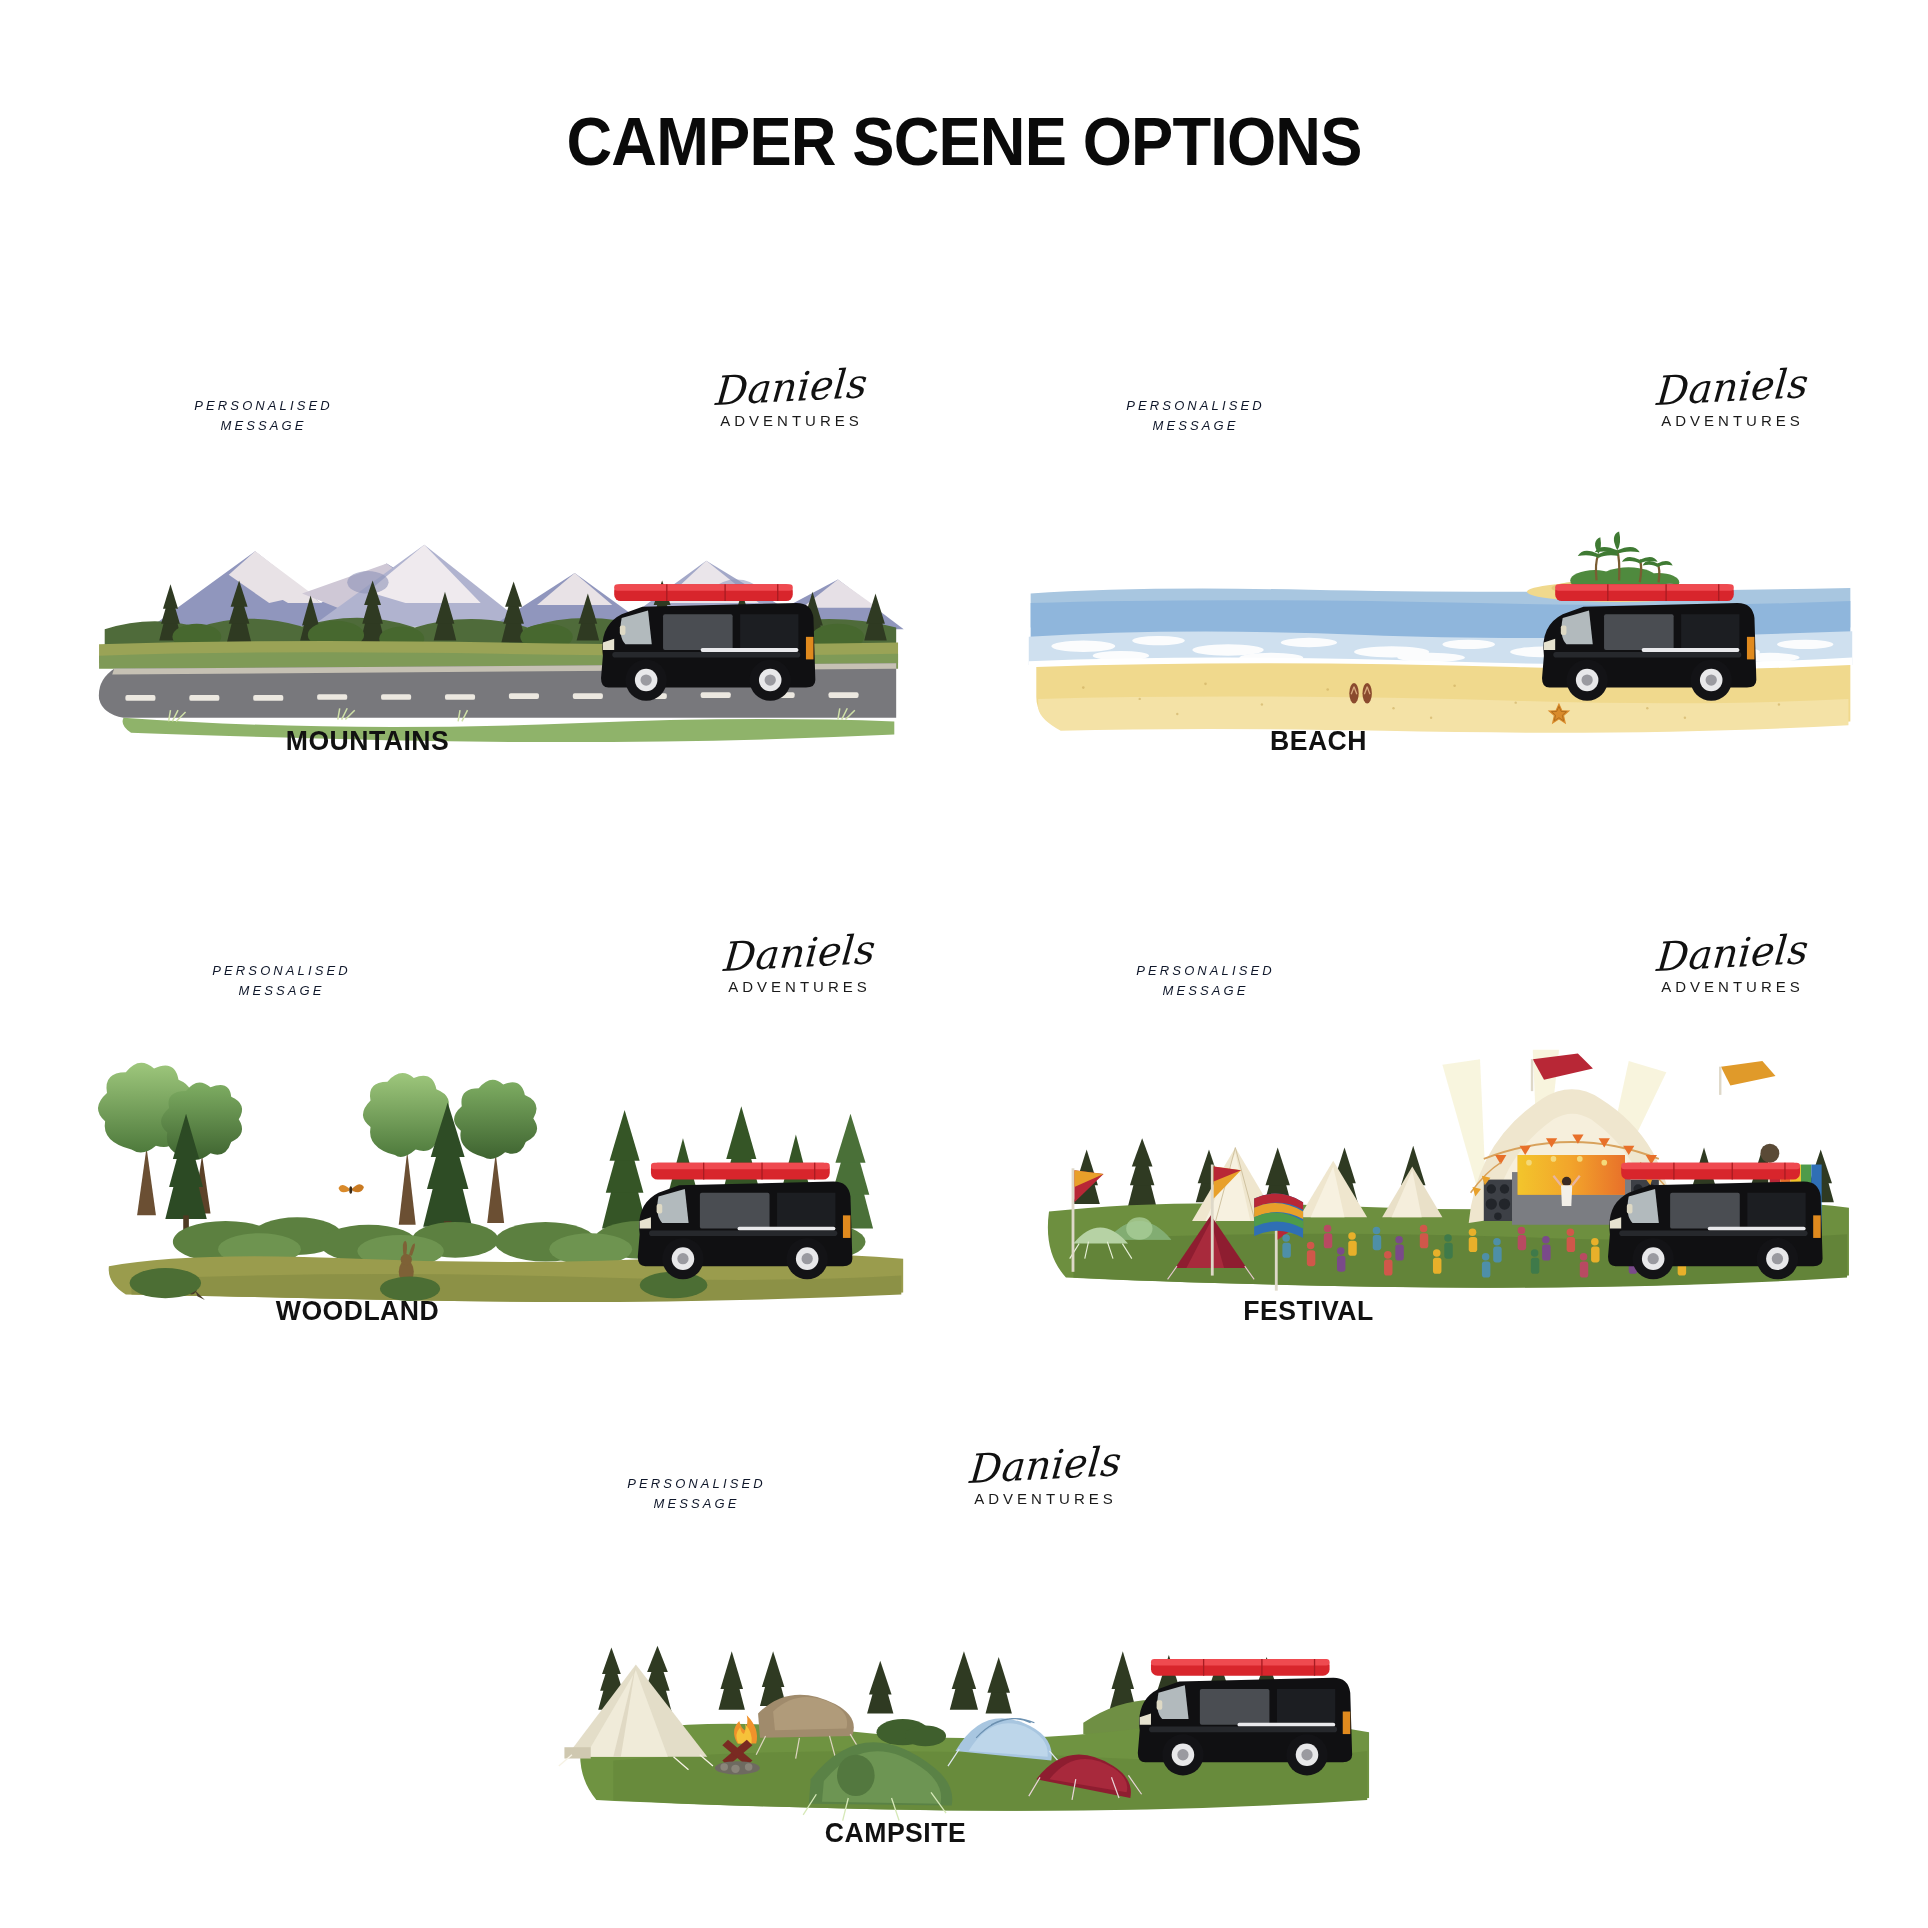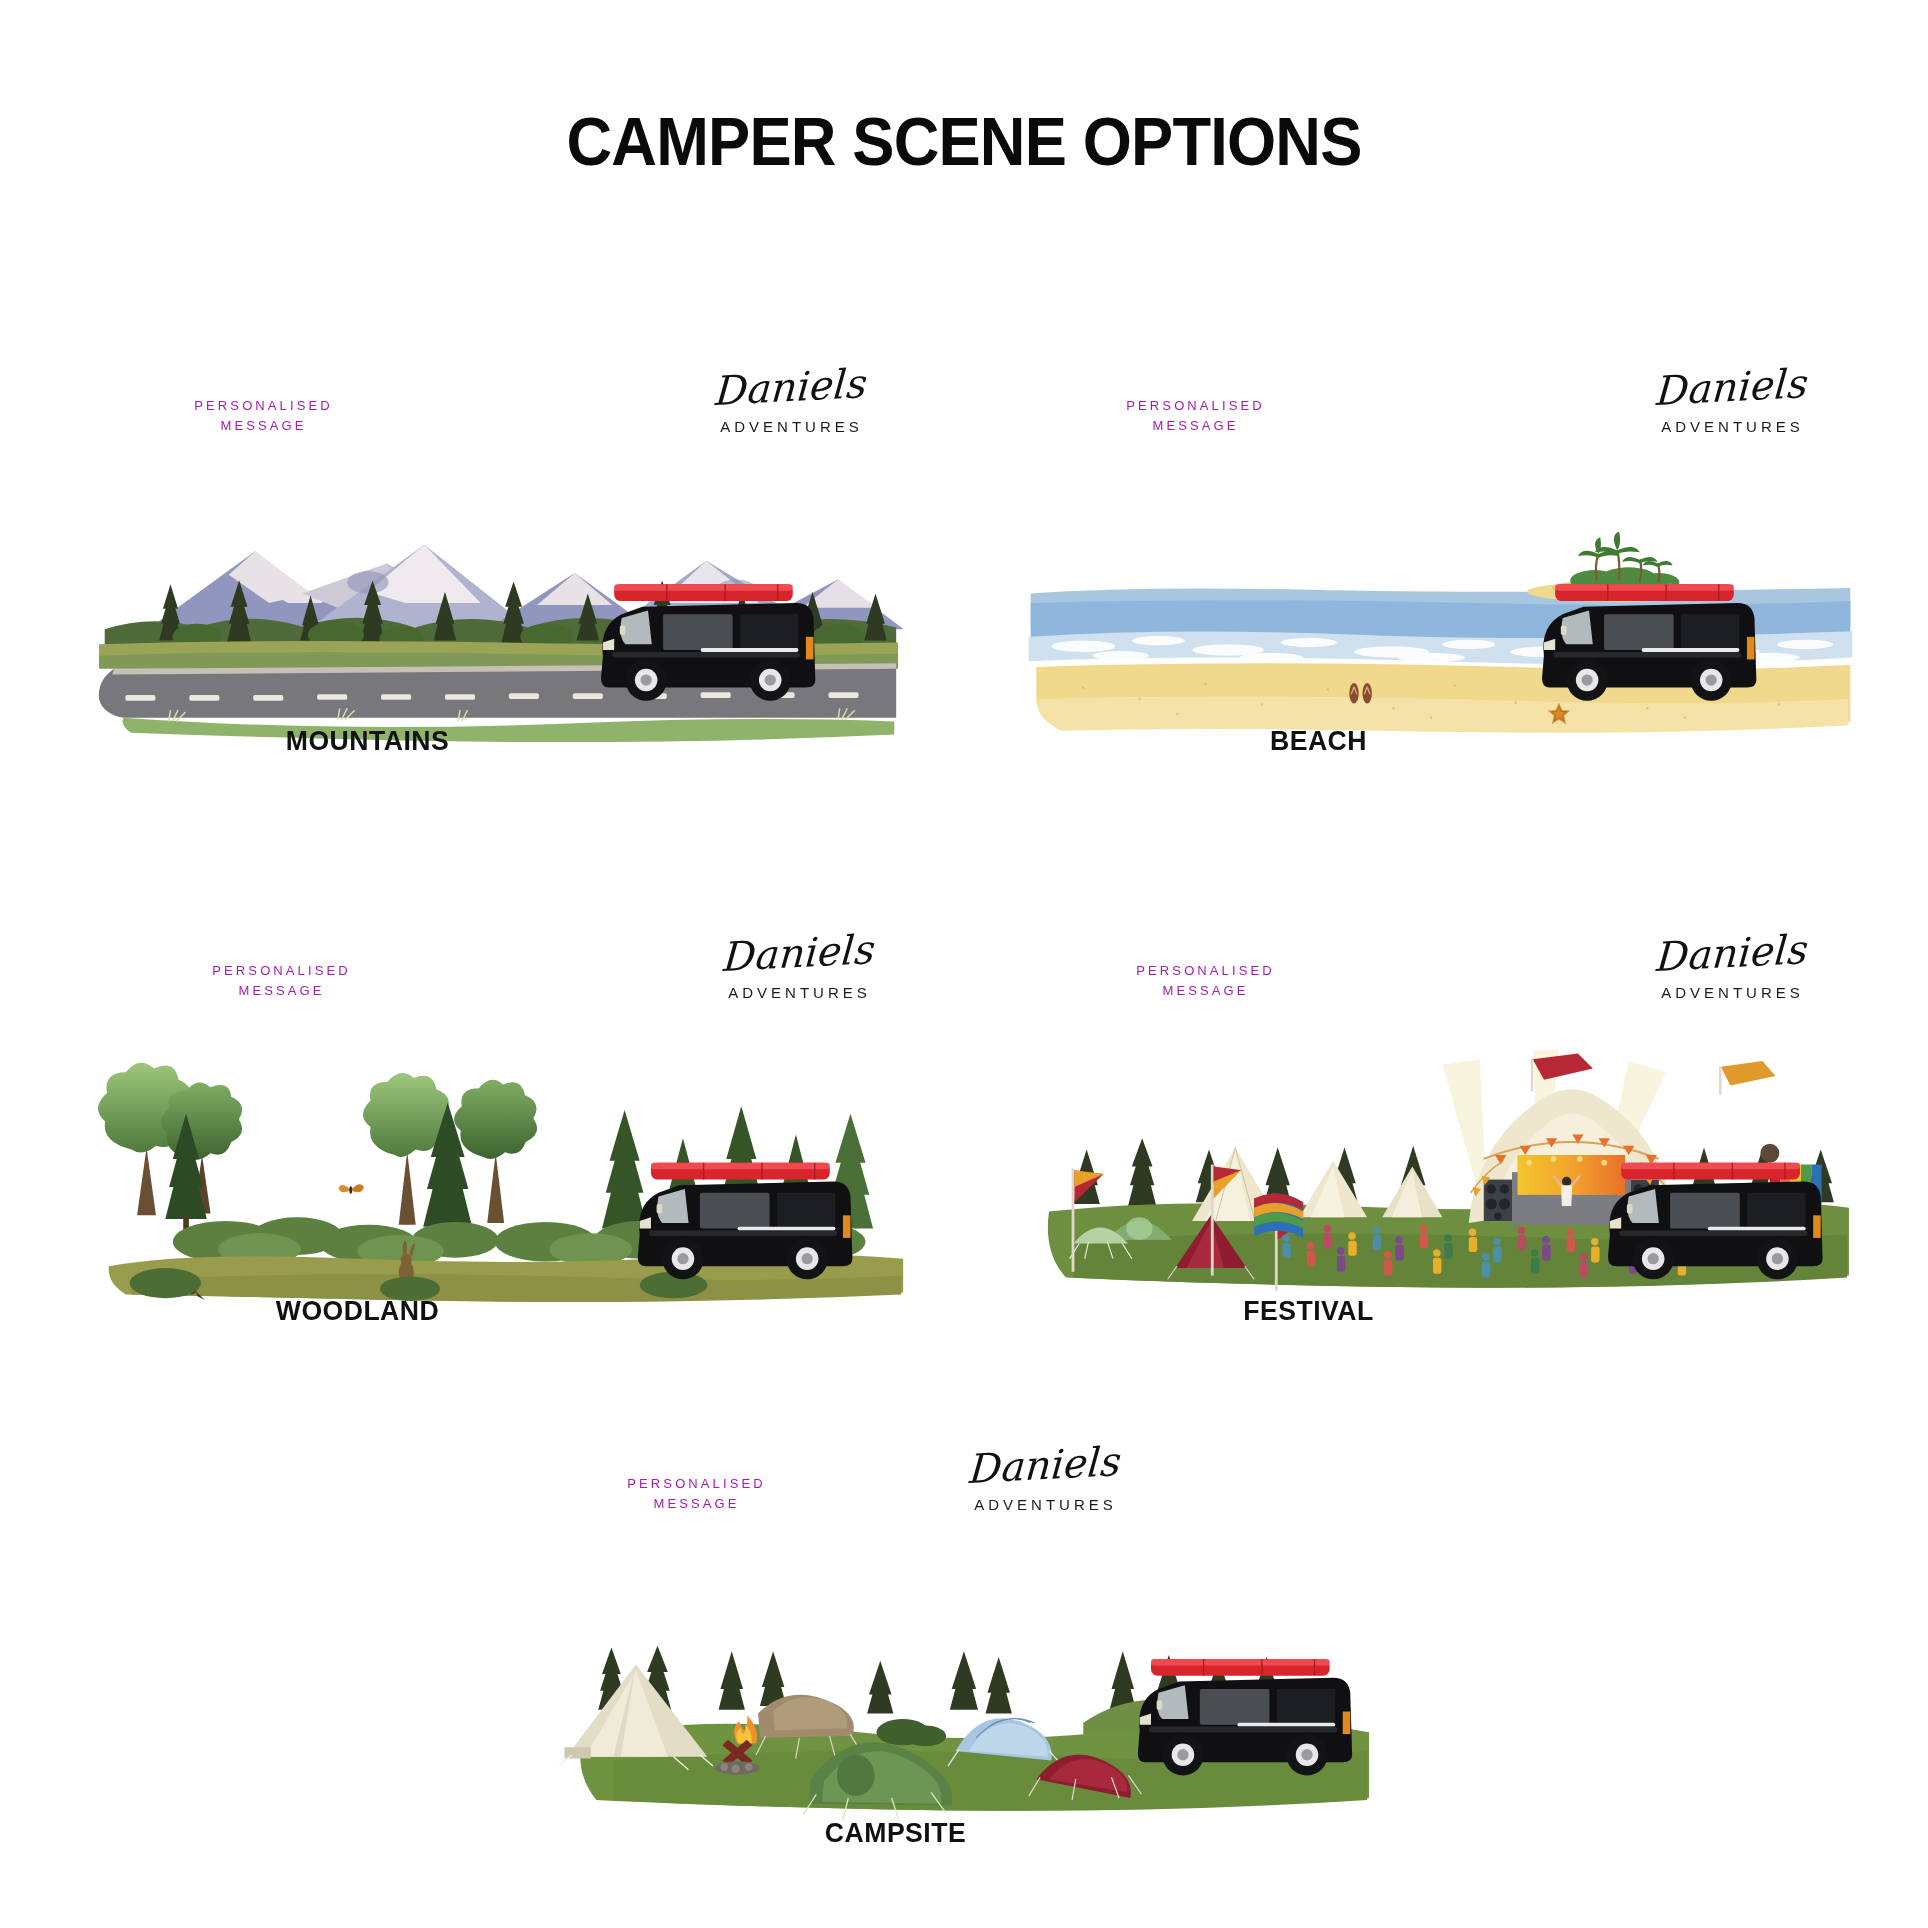--- a/index.html
+++ b/index.html
@@ -23,35 +23,36 @@
   .scene-art{position:absolute;left:0;top:0;}
   .scene-label{
     position:absolute;text-align:center;width:100%;
     font-size:28px;font-weight:bold;color:#111;
     letter-spacing:0.5px;
     transform:scaleX(0.95);
   }
   .msg-label{
     position:absolute;
     font-size:13px;letter-spacing:3.1px;line-height:1.55;
-    color:#a21caf;text-align:center;font-weight:400;
+    color:#0f172a;text-align:center;font-weight:400;
     font-family:"Liberation Sans",sans-serif;
     white-space:pre-line;
+    font-style:italic;
   }
   .brand{position:absolute;text-align:center;}
   .brand-script{
     font-family:"DejaVu Serif",serif;
     font-style:italic;font-size:40px;color:#111;
     letter-spacing:0px;line-height:1;
     transform:rotate(-3deg) skewX(-8deg);
     display:block;
   }
   .brand-sub{
     display:block;font-size:15px;letter-spacing:4px;
-    color:#1a1a1a;margin-top:11px;font-weight:400;
+    color:#1a1a1a;margin-top:5px;font-weight:400;
   }
   svg{display:block;overflow:visible;}
 </style>
 </head>
 <body>
 
 <div class="page-title">CAMPER SCENE OPTIONS</div>
 
 <div class="scene" style="left:85px;top:358px;width:829px;height:395px;">
 

